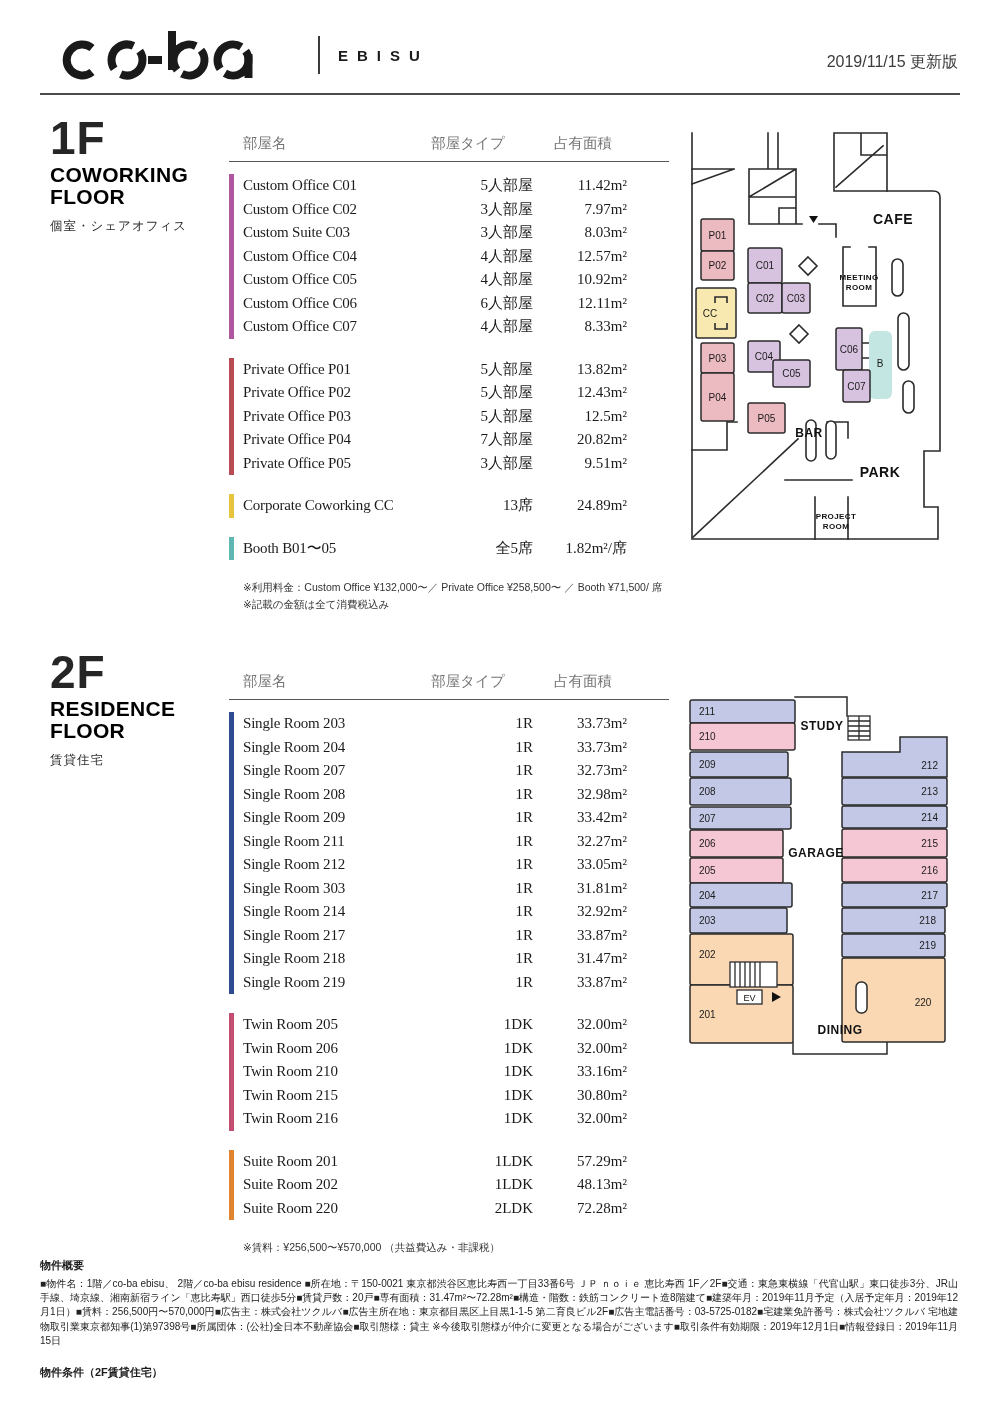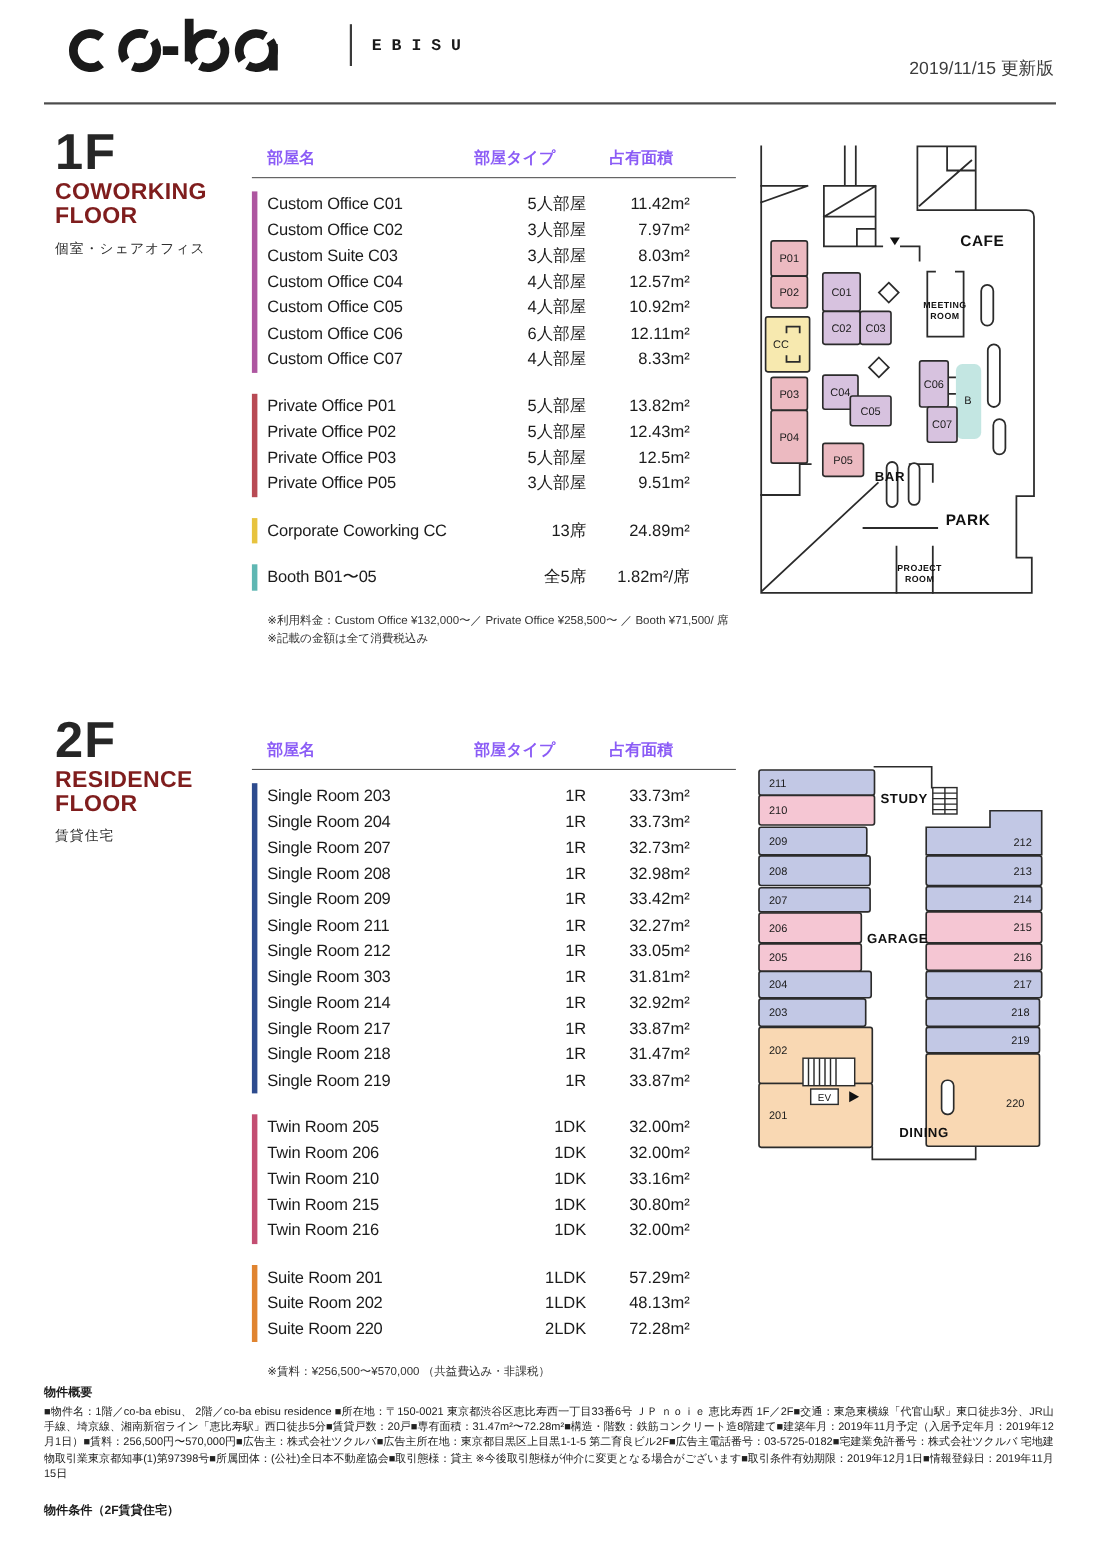--- a/index.html
+++ b/index.html
@@ -3,41 +3,41 @@
 <meta charset="utf-8">
 <style>
   html,body{margin:0;padding:0;background:#ffffff;}
   body{width:1000px;height:1415px;position:relative;overflow:hidden;
        font-family:"Liberation Sans","DejaVu Sans",sans-serif;color:#1d1d1d;
        -webkit-font-smoothing:antialiased;}
   .abs{position:absolute;}
 
   
   .header-rule{position:absolute;left:40px;right:40px;top:93px;border-top:2px solid #4b4b4b;}
-  .brand{position:absolute;left:52px;top:12px;display:flex;align-items:center;gap:18px;font-family:Liberation Mono, monospace;}
+  .brand{position:absolute;left:52px;top:26px;display:flex;align-items:center;gap:18px;}
   .brand-sub{font-size:15px;font-weight:bold;letter-spacing:9px;color:#1a1a1a;}
   .brand-divider{width:2px;height:38px;background:#3a3a3a;}
   .update-date{position:absolute;right:42px;top:52px;font-size:16px;color:#3c3c3c;}
 
   
   .floor-head{position:absolute;left:50px;width:180px;}
   .floor-num{font-size:46px;font-weight:bold;letter-spacing:1px;color:#262626;line-height:44px;}
-  .floor-title{font-size:21px;font-weight:bold;color:#7f1d1d;line-height:22px;letter-spacing:.3px;margin-top:4px;}
+  .floor-title{font-size:21px;font-weight:bold;color:#000000;line-height:22px;letter-spacing:.3px;margin-top:4px;}
   .floor-sub{font-size:12.5px;color:#2e2e2e;margin-top:10px;letter-spacing:1px;}
 
   
   .rtable{position:absolute;left:229px;width:440px;}
   .thead{display:grid;grid-template-columns:160px 130px 100px;padding-left:14px;padding-right:12px;
-         padding-bottom:8px;border-bottom:1.5px solid #555;font-size:14.5px;font-weight:bold;color:#8b5cf6;}
+         padding-bottom:8px;border-bottom:1.5px solid #555;font-size:14.5px;font-weight:normal;color:#737373;}
   .thead .h0{text-align:left;}
   .thead .h1{text-align:center;}
   .thead .h2{text-align:center;}
   .tbody{margin-top:12px;}
   .tgroup{border-left:5px solid #999;padding-left:9px;margin-bottom:19px;}
-  .trow{display:grid;grid-template-columns:160px 130px 100px;line-height:23.5px;font-size:15px;color:#1b1b1b;}
+  .trow{display:grid;grid-template-columns:160px 130px 100px;line-height:23.5px;font-size:15px;color:#1b1b1b;font-family:Liberation Serif, serif;}
   .trow .c0{text-align:left;white-space:nowrap;letter-spacing:-0.2px;}
   .trow .c1{text-align:right;}
   .trow .c2{text-align:right;padding-right:6px;}
   .tnotes{margin-top:6px;padding-left:14px;font-size:10.5px;color:#333;line-height:17px;}
 
   
   .plan-svg{position:absolute;}
   .plan-svg text{font-family:"Liberation Sans","DejaVu Sans",sans-serif;}
   .room-label{font-size:10px;fill:#1b1b1b;}
   .big-label{font-size:14px;font-weight:bold;fill:#111;letter-spacing:.5px;}
@@ -131,20 +131,25 @@
         </div>
         <div class="trow">
           <span class="c0">Private Office P02</span>
           <span class="c1">5人部屋</span>
           <span class="c2">12.43m²</span>
         </div>
         <div class="trow">
           <span class="c0">Private Office P03</span>
           <span class="c1">5人部屋</span>
           <span class="c2">12.5m²</span>
+        </div>
+        <div class="trow">
+          <span class="c0">Private Office P04</span>
+          <span class="c1">7人部屋</span>
+          <span class="c2">20.82m²</span>
         </div>
         <div class="trow">
           <span class="c0">Private Office P05</span>
           <span class="c1">3人部屋</span>
           <span class="c2">9.51m²</span>
         </div>
       </div>
       <div class="tgroup" style="border-left-color: rgb(231, 195, 62);">
         <div class="trow">
           <span class="c0">Corporate Coworking CC</span>

